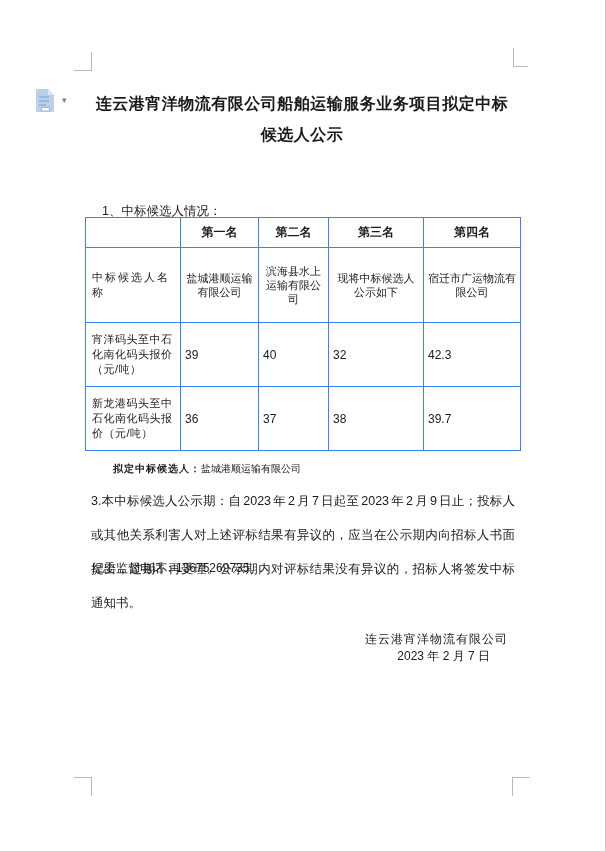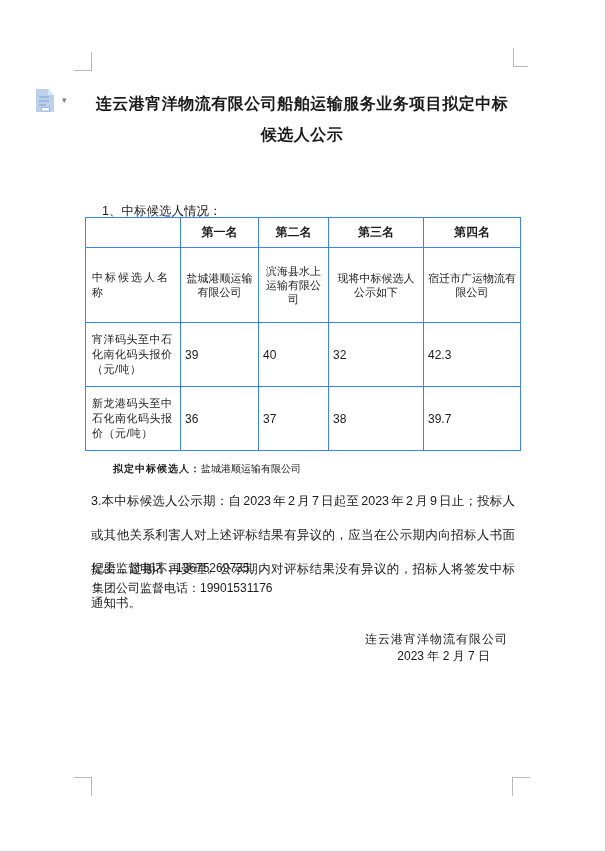--- a/index.html
+++ b/index.html
@@ -113,21 +113,20 @@
   </table>
 
   <div class="winner">
     <span class="lbl">拟定中标候选人：</span><span>盐城港顺运输有限公司</span>
   </div>
 
   <div class="para3">3.本中标候选人公示期：自 2023 年 2 月 7 日起至 2023 年 2 月 9 日止；投标人或其他关系利害人对上述评标结果有异议的，应当在公示期内向招标人书面提出，过期不再受理。公示期内对评标结果没有异议的，招标人将签发中标通知书。</div>
 
   <div class="phones">
     <div>纪委监督电话：13675269735</div>
-    <div>集团公司监督电话：19901531176</div>
   </div>
 
   <div class="signature">
     <div class="company">连云港宵洋物流有限公司</div>
     <div class="date">2023 年 2 月 7 日</div>
   </div>
 
 </div>
 
 </body></html>

